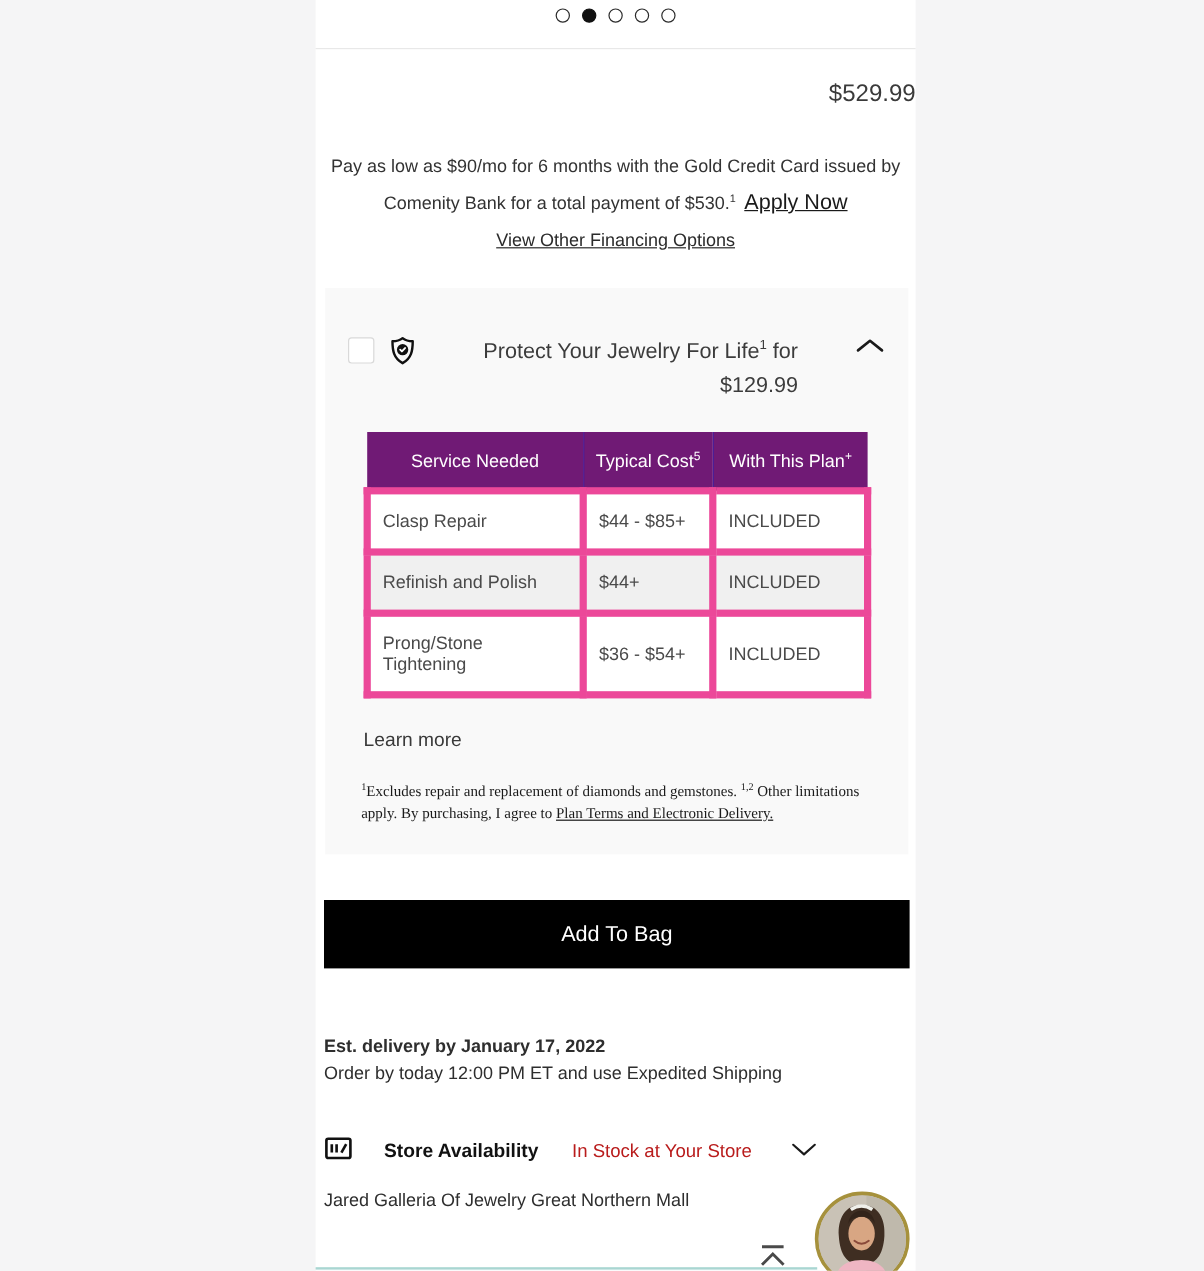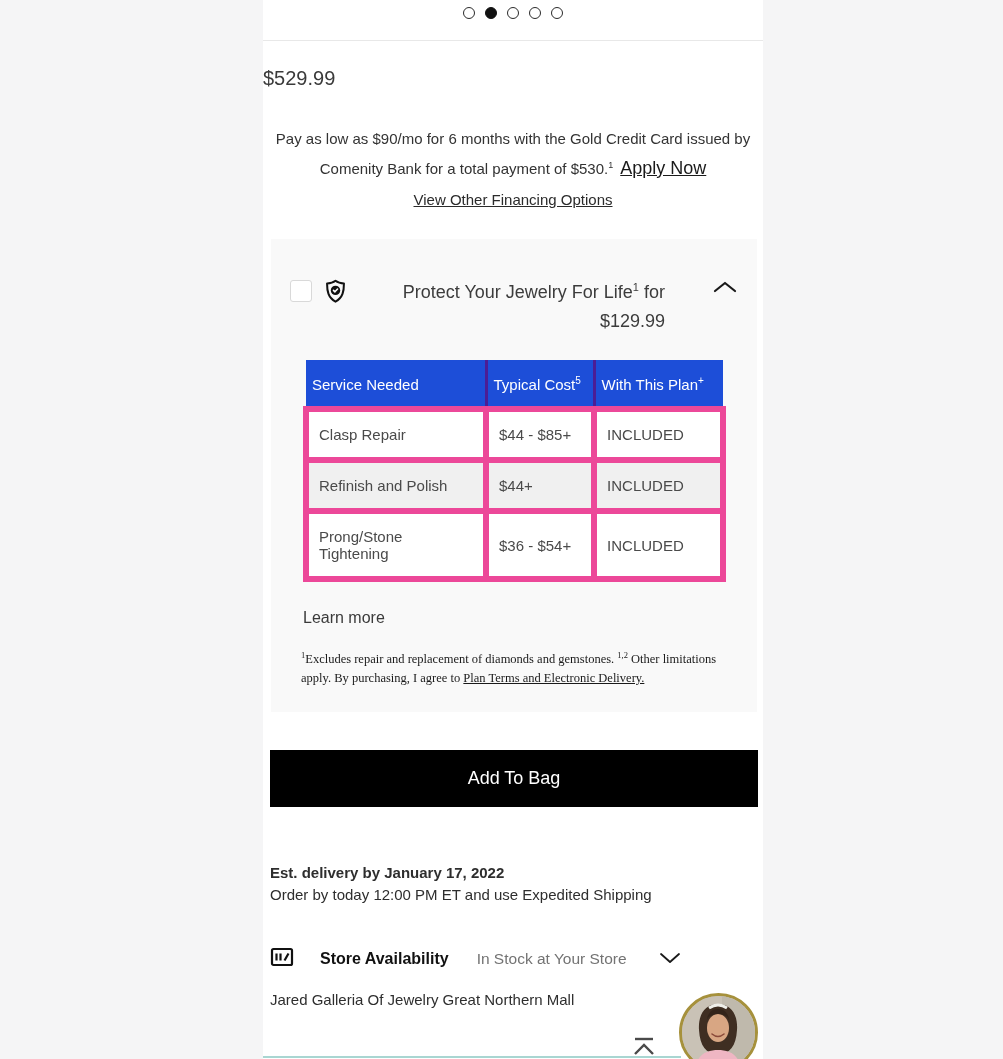--- a/index.html
+++ b/index.html
@@ -15,42 +15,42 @@
     position:absolute; left:263px; top:0; width:500px; height:1059px;
     background:#fff;
   }
   
   .carousel-section { height:41px; border-bottom:1px solid #e8e8e8; padding-top:7px; }
   .dots-row { display:flex; justify-content:center; gap:10px; }
   .dot { width:12px; height:12px; border-radius:50%; border:1.6px solid #2b2b2b; background:#fff; }
   .dot.active { background:#111; border-color:#111; }
   
   .product-title { margin:46px 4px 0; text-align:center; font-size:23px; color:#3a3a3a; font-weight:400; }
-  .product-price { margin-top:26px; text-align:left; font-size:20px; color:#3a3a3a; }
+  .product-price { margin-top:26px; text-align:right; font-size:20px; color:#3a3a3a; }
   
   .financing { margin:36px auto 0; width:484px; text-align:center; font-size:15px; line-height:26px; color:#333; }
   .financing sup { font-size:9px; }
   .apply-link { font-size:18px; color:#1a1a1a; text-decoration:underline; margin-left:7px; cursor:pointer; }
   .view-other { margin-top:9px; text-align:center; }
   .view-other a { font-size:15px; color:#2b2b2b; text-decoration:underline; cursor:pointer; }
   
   .protect-panel { margin:30px 6px 0 8px; background:#f9f9f9; padding:34px 18px 24px 19px; }
   .protect-header { display:flex; align-items:flex-start; }
   .protect-checkbox { width:22px; height:22px; background:#fff; border:1px solid #d9d9d9; border-radius:3px; margin-top:7px; }
   .shield-wrap { margin:5px 0 0 10px; }
   .protect-title { font-size:18px; line-height:29px; color:#3c3c3c; margin-left:21px; width:295px;text-align:right; }
   .protect-title sup { font-size:11px; }
   .collapse-btn { margin-left:auto; margin-top:5px; background:none; border:none; cursor:pointer; padding:2px; }
   
   .plan-table { border-collapse:collapse; margin:24px 0 0 13px; width:423px; }
   .plan-table th {
-    background:#1d4ed8; color:#fff; font-weight:400; font-size:15px; line-height:22px;
-    text-align:left; padding:10px 6px; vertical-align:middle;
-  }
-  .plan-table th + th { border-left:3px solid #4c1d95; }
+    background:#701a75; color:#fff; font-weight:400; font-size:15px; line-height:22px;
+    text-align:center; padding:10px 6px; vertical-align:middle;
+  }
+  .plan-table th + th { border-left:1px solid #4c1d95; }
   .plan-table th sup { font-size:10px; }
   .plan-table td {
     font-size:15px; color:#4a4a4a; padding:14px 10px; border:6px solid #ec4899;
     background:#fff; vertical-align:middle;
   }
   .plan-table tr.alt td { background:#f0f0f0; }
   .col-service { width:183px; } .col-cost { width:110px; } .col-plan { width:130px; }
   
   .learn-more { margin:27px 0 0 13px; font-size:16px; color:#3a3a3a; }
   .disclaimer {
@@ -165,21 +165,21 @@
   <div class="store-row">
     <span>
       <svg width="24" height="22" viewBox="0 0 24 22" fill="none">
         <rect x="2" y="3" width="20" height="16" rx="1.5" stroke="#111" stroke-width="2.2"></rect>
         <path d="M6.5 7.5 v7" stroke="#111" stroke-width="2.2"></path>
         <path d="M10.5 7.5 v7" stroke="#111" stroke-width="2.2"></path>
         <path d="M14.5 14.5 L18.5 7.5" stroke="#111" stroke-width="2.2"></path>
       </svg>
     </span>
     <span class="store-label">Store Availability</span>
-    <a class="stock-status" style="color:#737373;" title="In Stock at Your Store">In Stock at Your Store</a>
+    <a class="stock-status" style="color:#b91c1c;" title="In Stock at Your Store">In Stock at Your Store</a>
     <button class="store-chevron">
       <svg width="22" height="12" viewBox="0 0 22 12" fill="none">
         <path d="M2 2 L11 10 L20 2" stroke="#1a1a1a" stroke-width="1.8" stroke-linecap="round" stroke-linejoin="round" fill="none"></path>
       </svg>
     </button>
   </div>
   <div class="store-name">Jared Galleria Of Jewelry Great Northern Mall</div>
 
 </div>
 

